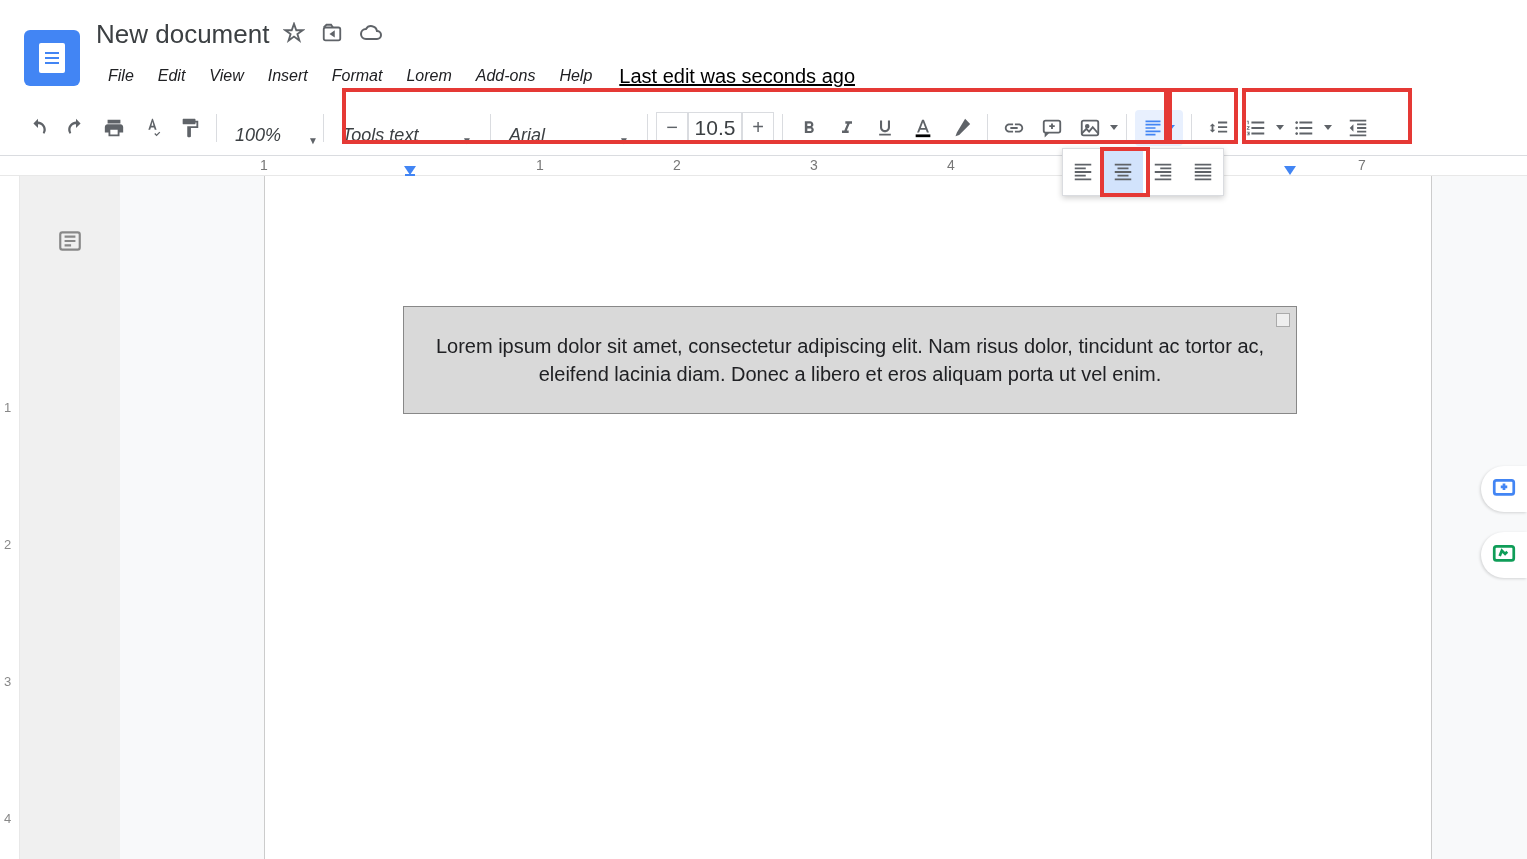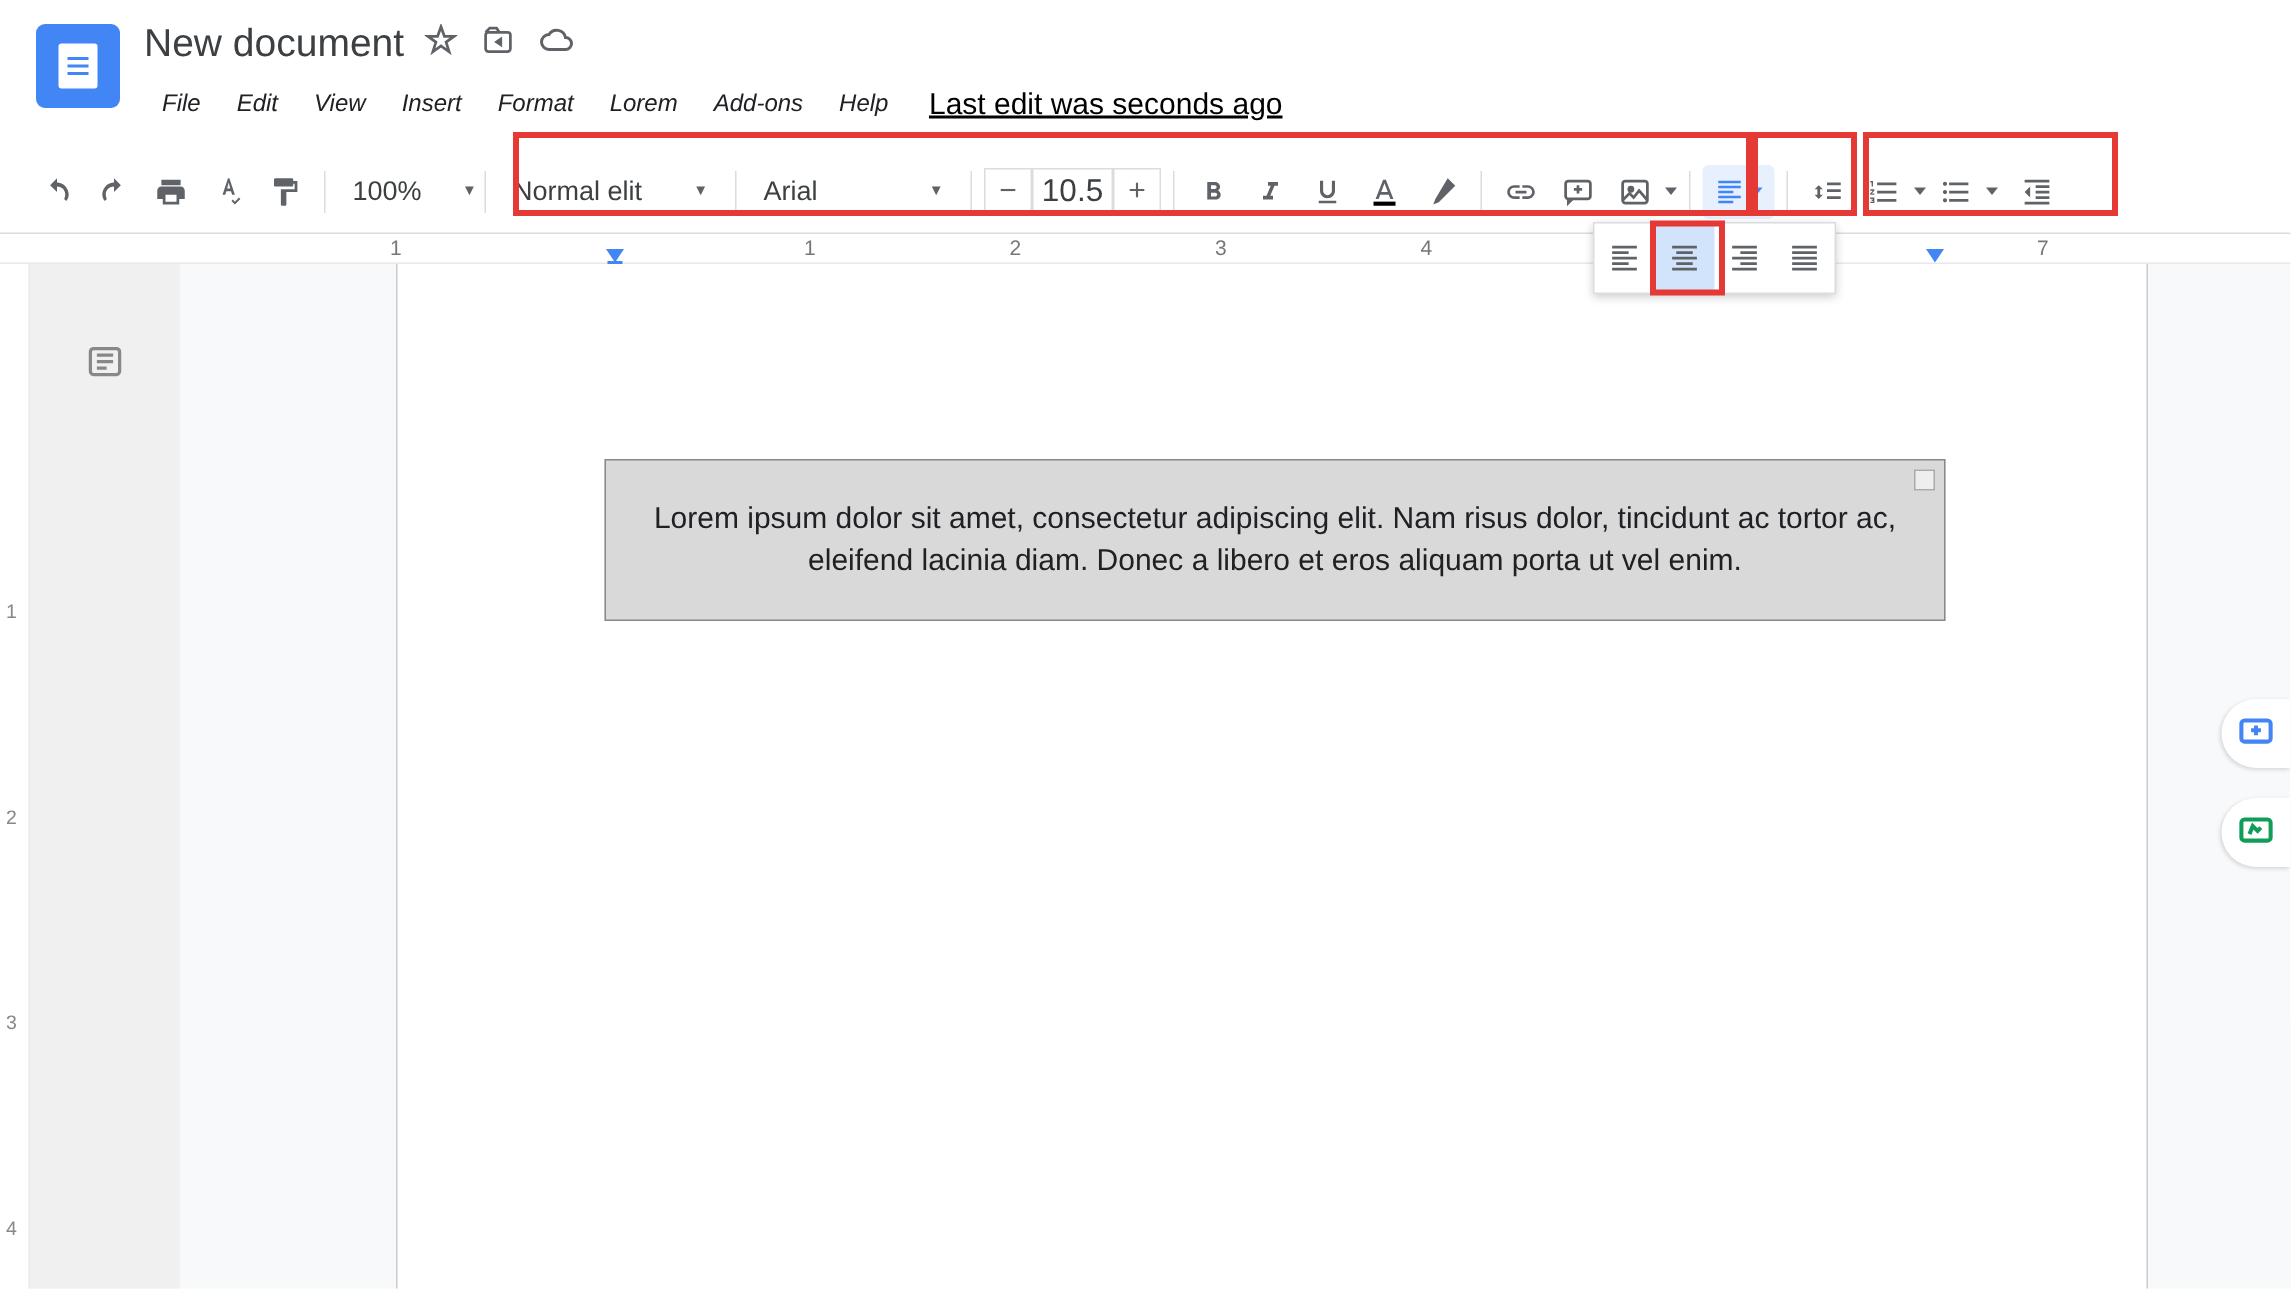--- a/index.html
+++ b/index.html
@@ -1,35 +1,35 @@
 <!DOCTYPE html>
 <html><head>
 <meta charset="utf-8">
 <style>
 * { box-sizing: border-box; margin: 0; padding: 0; }
 body { font-family: Arial, sans-serif; background: #fff; overflow: hidden; width: 1527px; height: 859px; position: relative; }
 
 
-.header { display: flex; align-items: flex-start; padding: 8px 0 0 8px; height: 100px; }
+.header { display: flex; align-items: center; padding: 8px 0 0 8px; height: 100px; }
 .docs-icon { width: 56px; height: 56px; background: #4285f4; border-radius: 6px; margin: 8px 16px 0 16px; display: flex; align-items: center; justify-content: center; position: relative; }
 .docs-icon::before { content: ''; width: 26px; height: 30px; background: #fff; border-radius: 2px; }
 .docs-icon::after { content: ''; position: absolute; width: 14px; height: 2px; background: #4285f4; top: 22px; box-shadow: 0 5px 0 #4285f4, 0 10px 0 #4285f4; }
 .header-content { flex: 1; }
 .title-row { display: flex; align-items: center; gap: 14px; height: 40px; }
 .doc-title { font-size: 26px; color: #3c4043; font-weight: 400; }
 .title-icon { width: 24px; height: 24px; color: #5f6368; cursor: pointer; }
 .menu-row { display: flex; align-items: center; gap: 0; height: 36px; margin-top: 4px; }
 .menu-item { font-size: 16px; color: #202124; padding: 4px 12px; cursor: pointer; font-style: italic; }
 .last-edit { font-size: 20px; color: #000000; text-decoration: underline; margin-left: 15px; cursor: pointer; }
 
 
 .toolbar { display: flex; align-items: center; height: 56px; border-bottom: 1px solid #dadce0; padding: 0 20px; gap: 2px; background: #fff; position: relative; }
 .tb-btn { width: 36px; height: 36px; display: flex; align-items: center; justify-content: center; cursor: pointer; border-radius: 4px; color: #5f6368; }
 .tb-sep { width: 1px; height: 28px; background: #dadce0; margin: 0 6px; }
-.tb-dropdown { display: flex; align-items: center; padding: 0 10px; height: 36px; cursor: pointer; color: #3c4043; font-size: 18px; gap: 27px; }
+.tb-dropdown { display: flex; align-items: flex-end; padding: 0 10px; height: 36px; cursor: pointer; color: #3c4043; font-size: 18px; gap: 27px; font-style: italic; }
 .tb-dropdown .chev { font-size: 10px; color: #5f6368; }
 .zoom-dd { width: 90px; justify-content: space-between; }
 .style-dd { width: 150px; justify-content: space-between; }
 .font-dd { width: 140px; justify-content: space-between; }
 .font-size-box { display: flex; align-items: center; gap: 0; }
 .fs-btn { width: 32px; height: 32px; display: flex; align-items: center; justify-content: center; cursor: pointer; border: 1px solid #dadce0; font-size: 20px; color: #5f6368; }
 .fs-input { width: 54px; height: 32px; border: 1px solid #dadce0; text-align: center; font-size: 21px; color: #3c4043; }
 .align-btn { width: 48px; background: #e8f0fe; display: flex; align-items: center; justify-content: center; gap: 2px; border-radius: 4px; }
 .align-btn .tri { width: 0; height: 0; border-left: 4px solid transparent; border-right: 4px solid transparent; border-top: 5px solid #4285f4; margin-left: 2px; }
 .img-dd { display: flex; align-items: center; gap: 2px; cursor: pointer; }
@@ -141,21 +141,21 @@
         <path d="M18 4V3c0-.55-.45-1-1-1H5c-.55 0-1 .45-1 1v4c0 .55.45 1 1 1h12c.55 0 1-.45 1-1V6h1v4H9v11c0 .55.45 1 1 1h2c.55 0 1-.45 1-1v-9h8V4h-3z"></path>
       </svg>
     </div>
   <div class="tb-sep"></div>
   <div class="tb-dropdown zoom-dd">
       <span>100%</span>
       <span class="chev">▼</span>
     </div>
   <div class="tb-sep"></div>
   <div class="tb-dropdown style-dd">
-      <span>Normal elit</span>
+      <span>Tools text</span>
       <span class="chev">▼</span>
     </div>
   <div class="tb-sep"></div>
   <div class="tb-dropdown font-dd">
       <span>Arial</span>
       <span class="chev">▼</span>
     </div>
   <div class="tb-sep"></div>
   <div class="font-size-box">
     <div class="fs-btn">−</div>

